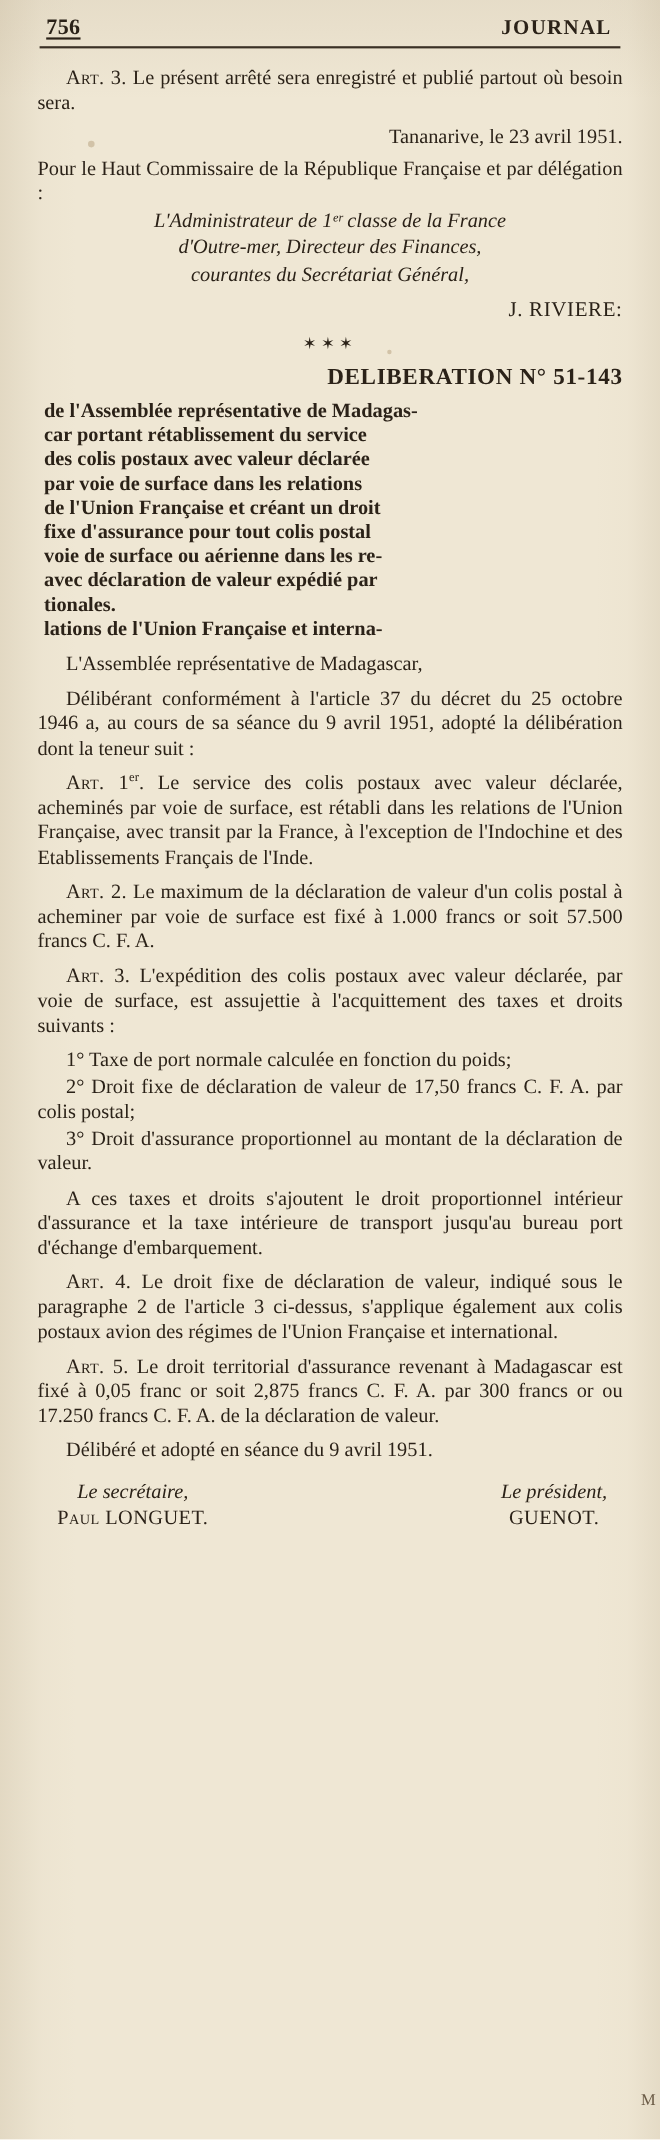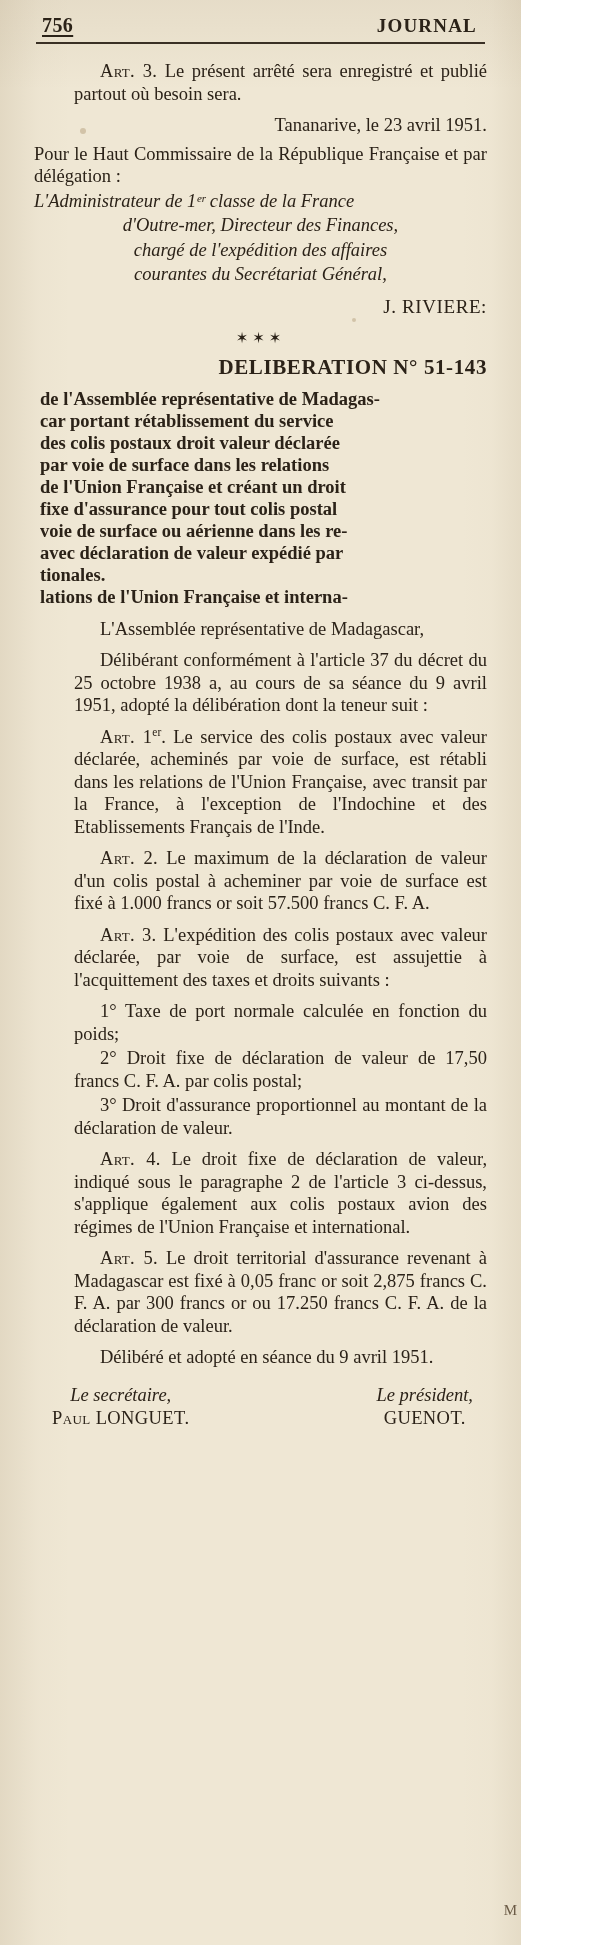--- a/index.html
+++ b/index.html
@@ -2,21 +2,21 @@
 <html><head>
 <meta charset="utf-8">
 <style>
   html, body {
     margin: 0;
     padding: 0;
     background: #ffffff;
   }
   .page {
     position: relative;
-    width: 521px;
+    width: 600px;
     height: 1945px;
     background: #efe7d4;
     overflow: hidden;
     font-family: "Liberation Serif", serif;
     color: #2b2218;
   }
   
   .page::before {
     content: "";
     position: absolute;
@@ -102,21 +102,21 @@
   }
   .delib-body {
     font-weight: bold;
     font-size: 18.5px;
     line-height: 22px;
     text-align: justify;
     margin: 0 6px 10px 6px;
   }
   .delib-body .l { display: block; }
 
-  .block { margin-bottom: 9px; margin-left: 40px; }
+  .block { margin-bottom: 9px; }
   .block p { text-indent: 26px; }
 
   .sup { font-size: 0.62em; vertical-align: super; line-height: 0; }
 
   .signblock {
     display: flex;
     justify-content: space-between;
     margin-top: 16px;
     padding: 0 14px 0 18px;
     gap: 36px;
@@ -161,72 +161,74 @@
     <div class="rule"></div>
 
     <div class="block">
       <p class="indent"><span class="smallcaps">Art. 3.</span> <span>Le présent arrêté sera enregistré et publié partout où besoin sera.</span></p>
     </div>
 
     <p class="right" style="margin-top:4px;">Tananarive, le 23 avril 1951.</p>
 
     <p style="margin-top:6px; text-indent:0;">Pour le Haut Commissaire de la République Française et par délégation :</p>
 
-    <p class="italic" style="text-align:left; margin-top:2px;">L'Administrateur de 1ᵉʳ classe de la France</p>
+    <p class="italic" style="text-align:center; margin-top:2px;">L'Administrateur de 1ᵉʳ classe de la France</p>
     <p class="italic" style="text-align:center;font-style:italic;">d'Outre-mer, Directeur des Finances,</p>
-    <p class="italic" style="text-align:center;">chargé de l'expédition des affaires</p>
     <p class="italic" style="text-align:center;">courantes du Secrétariat Général,</p>
 
     <div class="sig">J. RIVIERE:</div>
 
     <div class="stars">
       <span class="top">✶✶✶</span>
     </div>
 
     <div class="delib-title">DELIBERATION N° 51-143</div>
 
     <div class="delib-body">
       <span class="l">de l'Assemblée représentative de Madagas-</span>
       <span class="l">car portant rétablissement du service</span>
-      <span class="l">des colis postaux droit valeur déclarée</span>
+      <span class="l">des colis postaux avec valeur déclarée</span>
       <span class="l">par voie de surface dans les relations</span>
       <span class="l">de l'Union Française et créant un droit</span>
       <span class="l">fixe d'assurance pour tout colis postal</span>
       <span class="l">voie de surface ou aérienne dans les re-</span>
       <span class="l">avec déclaration de valeur expédié par</span>
       <span class="l">tionales.</span>
       <span class="l">lations de l'Union Française et interna-</span>
     </div>
 
     <div class="block">
       <p class="indent">L'Assemblée représentative de Madagascar,</p>
     </div>
 
     <div class="block">
-      <p class="indent">Délibérant conformément à l'article 37 du décret du 25 octobre 1938 a, au cours de sa séance du 9 avril 1951, adopté la délibération dont la teneur suit :</p>
+      <p class="indent">Délibérant conformément à l'article 37 du décret du 25 octobre 1946 a, au cours de sa séance du 9 avril 1951, adopté la délibération dont la teneur suit :</p>
     </div>
 
     <div class="block">
       <p class="indent"><span class="smallcaps">Art. 1</span><span class="sup">er</span><span>.</span> <span>Le service des colis postaux avec valeur déclarée, acheminés par voie de surface, est rétabli dans les relations de l'Union Française, avec transit par la France, à l'exception de l'Indochine et des Etablissements Français de l'Inde.</span></p>
     </div>
 
     <div class="block">
       <p class="indent"><span class="smallcaps">Art. 2.</span> <span>Le maximum de la déclaration de valeur d'un colis postal à acheminer par voie de surface est fixé à 1.000 francs or soit 57.500 francs C. F. A.</span></p>
     </div>
 
     <div class="block">
       <p class="indent"><span class="smallcaps">Art. 3.</span> <span>L'expédition des colis postaux avec valeur déclarée, par voie de surface, est assujettie à l'acquittement des taxes et droits suivants :</span></p>
     </div>
 
     <div class="block">
       <p class="indent">1° Taxe de port normale calculée en fonction du poids;</p>
       <p class="indent">2° Droit fixe de déclaration de valeur de 17,50 francs C. F. A. par colis postal;</p>
       <p class="indent">3° Droit d'assurance proportionnel au montant de la déclaration de valeur.</p>
     </div>
 
+    <div class="block">
+      <p class="indent">A ces taxes et droits s'ajoutent le droit proportionnel intérieur d'assurance et la taxe intérieure de transport jusqu'au bureau port d'échange d'embarquement.</p>
+    </div>
 
     <div class="block">
       <p class="indent"><span class="smallcaps">Art. 4.</span> <span>Le droit fixe de déclaration de valeur, indiqué sous le paragraphe 2 de l'article 3 ci-dessus, s'applique également aux colis postaux avion des régimes de l'Union Française et international.</span></p>
     </div>
 
     <div class="block">
       <p class="indent"><span class="smallcaps">Art. 5.</span> <span>Le droit territorial d'assurance revenant à Madagascar est fixé à 0,05 franc or soit 2,875 francs C. F. A. par 300 francs or ou 17.250 francs C. F. A. de la déclaration de valeur.</span></p>
     </div>
 
     <div class="block">

